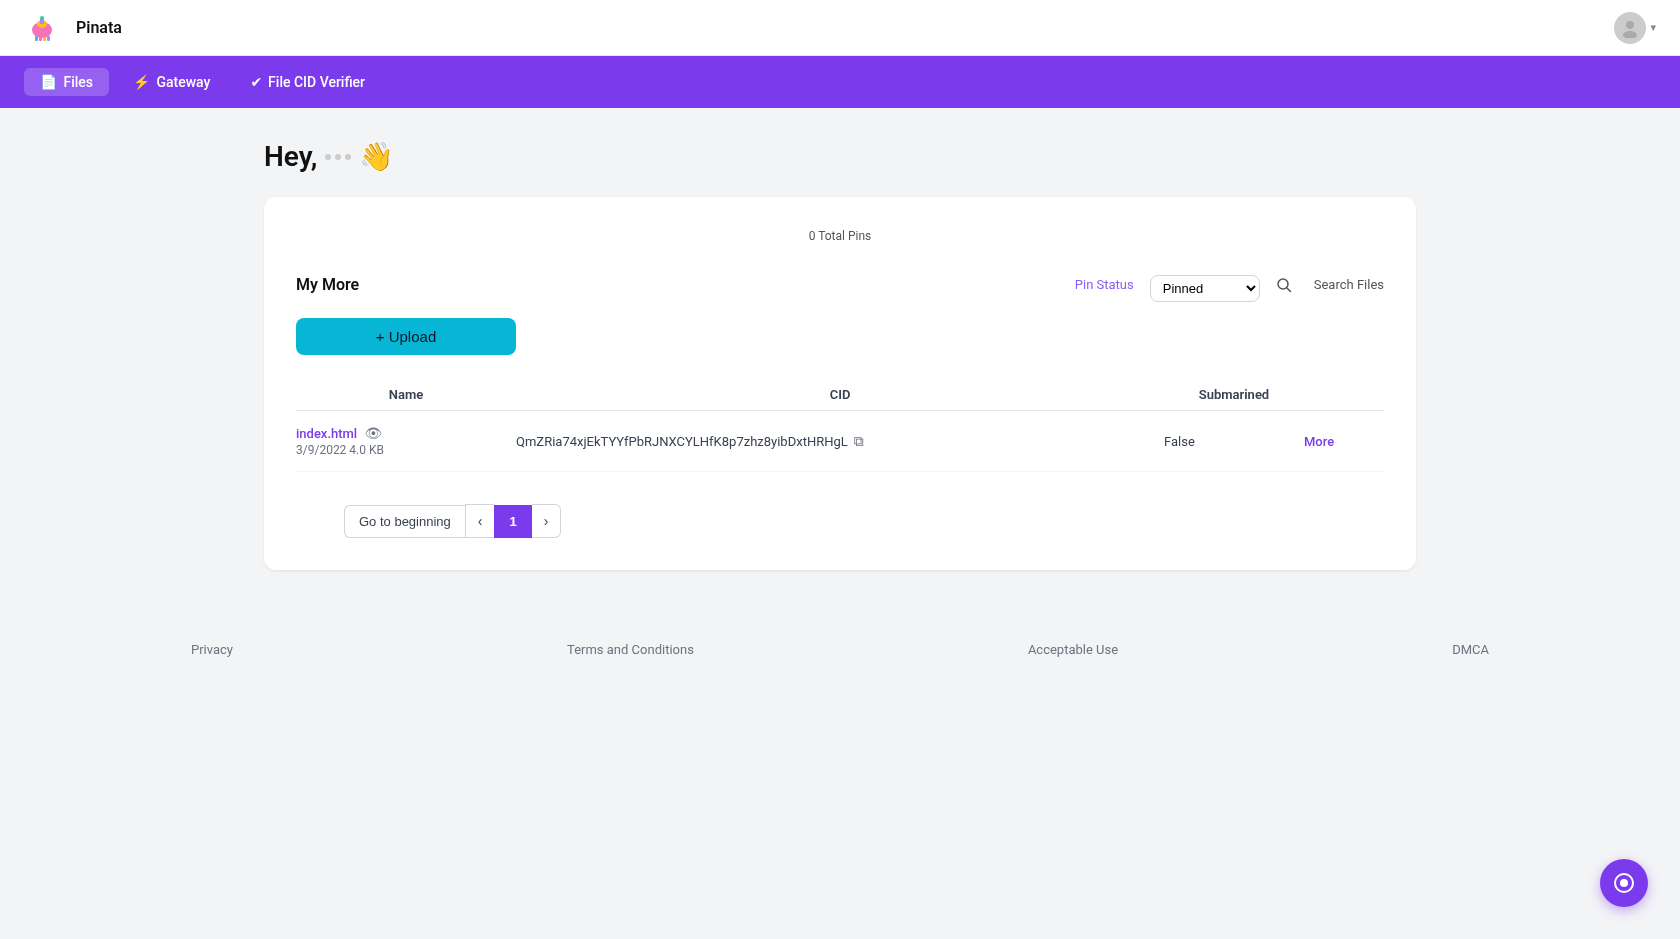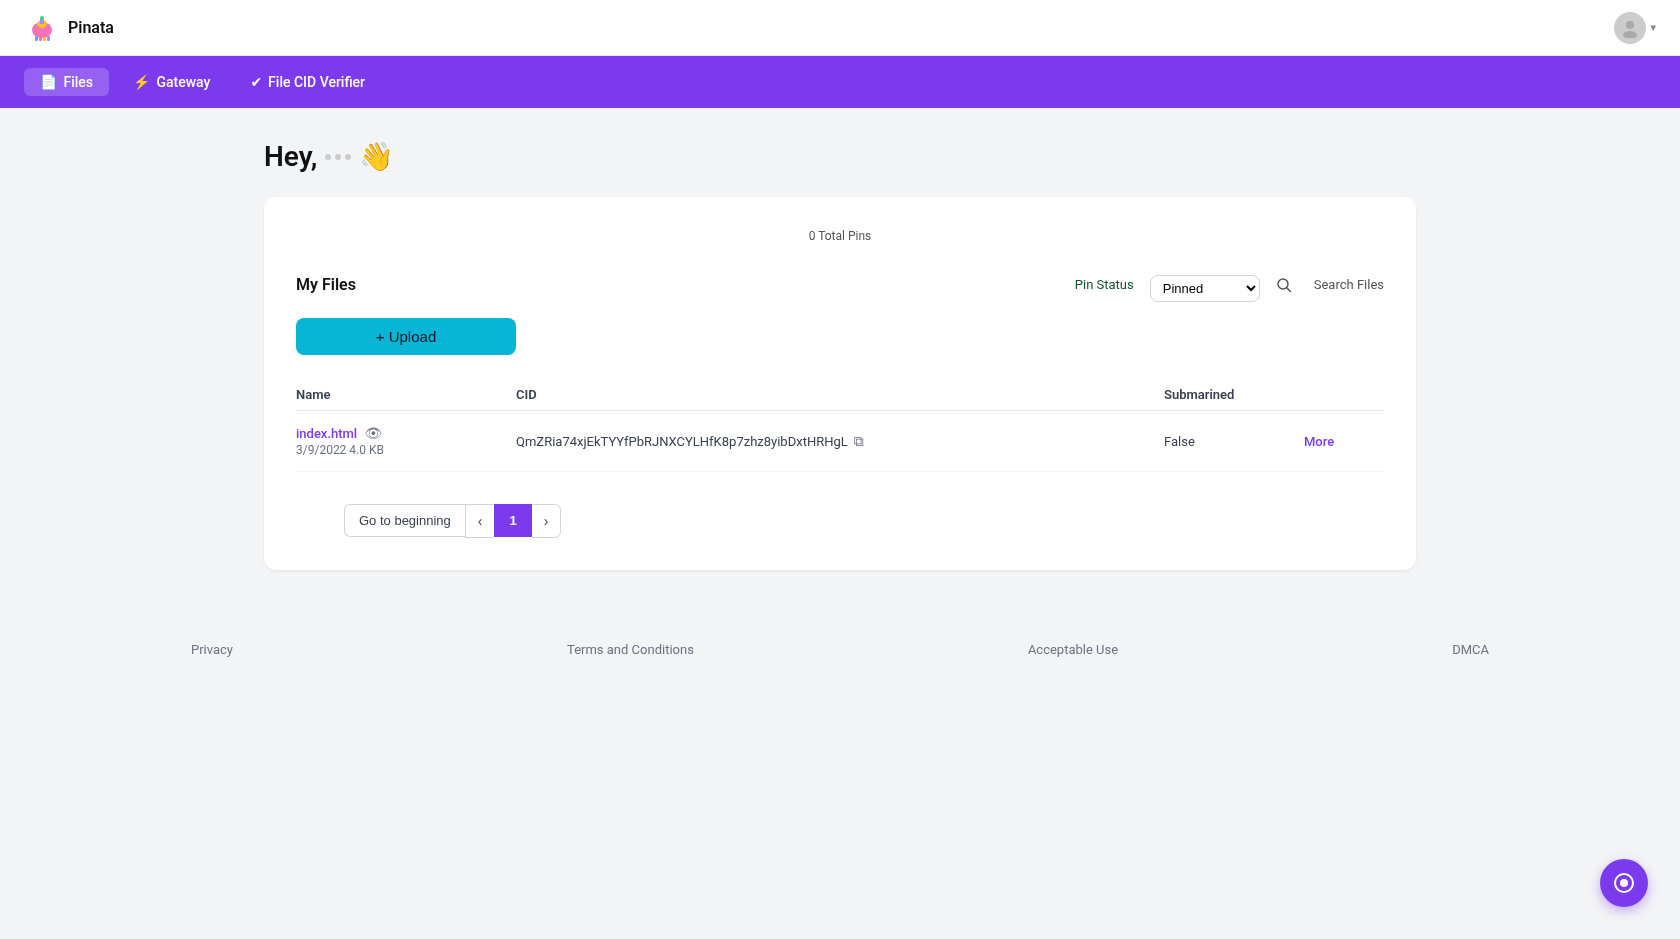--- a/index.html
+++ b/index.html
@@ -11,21 +11,21 @@
       display: flex;
       align-items: center;
       justify-content: space-between;
       padding: 0 24px;
       height: 56px;
       border-bottom: 1px solid #e5e7eb;
     }
     .header-logo {
       display: flex;
       align-items: center;
-      gap: 8px;
+      gap: 16px;
       font-weight: 600;
       font-size: 16px;
       color: #111;
     }
     .logo-icon {
       width: 36px;
       height: 36px;
     }
     .header-user {
       display: flex;
@@ -131,21 +131,21 @@
     }
 
     .files-controls {
       display: flex;
       align-items: center;
       gap: 16px;
     }
 
     .pin-status-label {
       font-size: 13px;
-      color: #14532d;
+      color: #8b5cf6;
     }
 
     .pin-status-select {
       padding: 4px 24px 4px 8px;
       border: 1px solid #d1d5db;
       border-radius: 8px;
       font-size: 13px;
       background: #fff;
       cursor: pointer;
       appearance: auto;
@@ -178,21 +178,21 @@
       width: 220px;
       justify-content: center;
     }
 
     
     .table {
       width: 100%;
       border-collapse: collapse;
     }
     .table th {
-      text-align: left;
+      text-align: center;
       font-size: 13px;
       font-weight: 600;
       color: #374151;
       padding: 8px 0;
       border-bottom: 1px solid #e5e7eb;
     }
     .table td {
       padding: 14px 0;
       font-size: 13px;
       color: #374151;
@@ -232,21 +232,21 @@
     }
     .eye-icon {
       color: #6b7280;
       font-size: 14px;
       cursor: pointer;
     }
 
     
     .pagination {
       display: flex;
-      align-items: flex-start;
+      align-items: center;
       gap: 0;
       margin-top: 32px;
       padding-left: 48px;
     }
     .pagination-go {
       padding: 8px 14px;
       border: 1px solid #d1d5db;
       border-right: none;
       border-radius: 6px 0 0 6px;
       background: #fff;
@@ -376,21 +376,21 @@
       <span class="dot"></span>
       <span class="dot"></span>
     </span>
     <span>👋</span>
   </div>
 
   <div class="card">
     <div class="total-pins">0 Total Pins</div>
 
     <div class="files-header">
-      <div class="files-title">My Files</div>
+      <div class="files-title">My More</div>
       <div class="files-controls">
         <span class="pin-status-label">Pin Status</span>
         <select class="pin-status-select">
           <option>Pinned</option>
           <option>Unpinned</option>
           <option>All</option>
         </select>
         <div class="search-files">
           <svg width="16" height="16" viewBox="0 0 16 16" fill="none">
             <circle cx="7" cy="7" r="5" stroke="#555" stroke-width="1.5"></circle>

